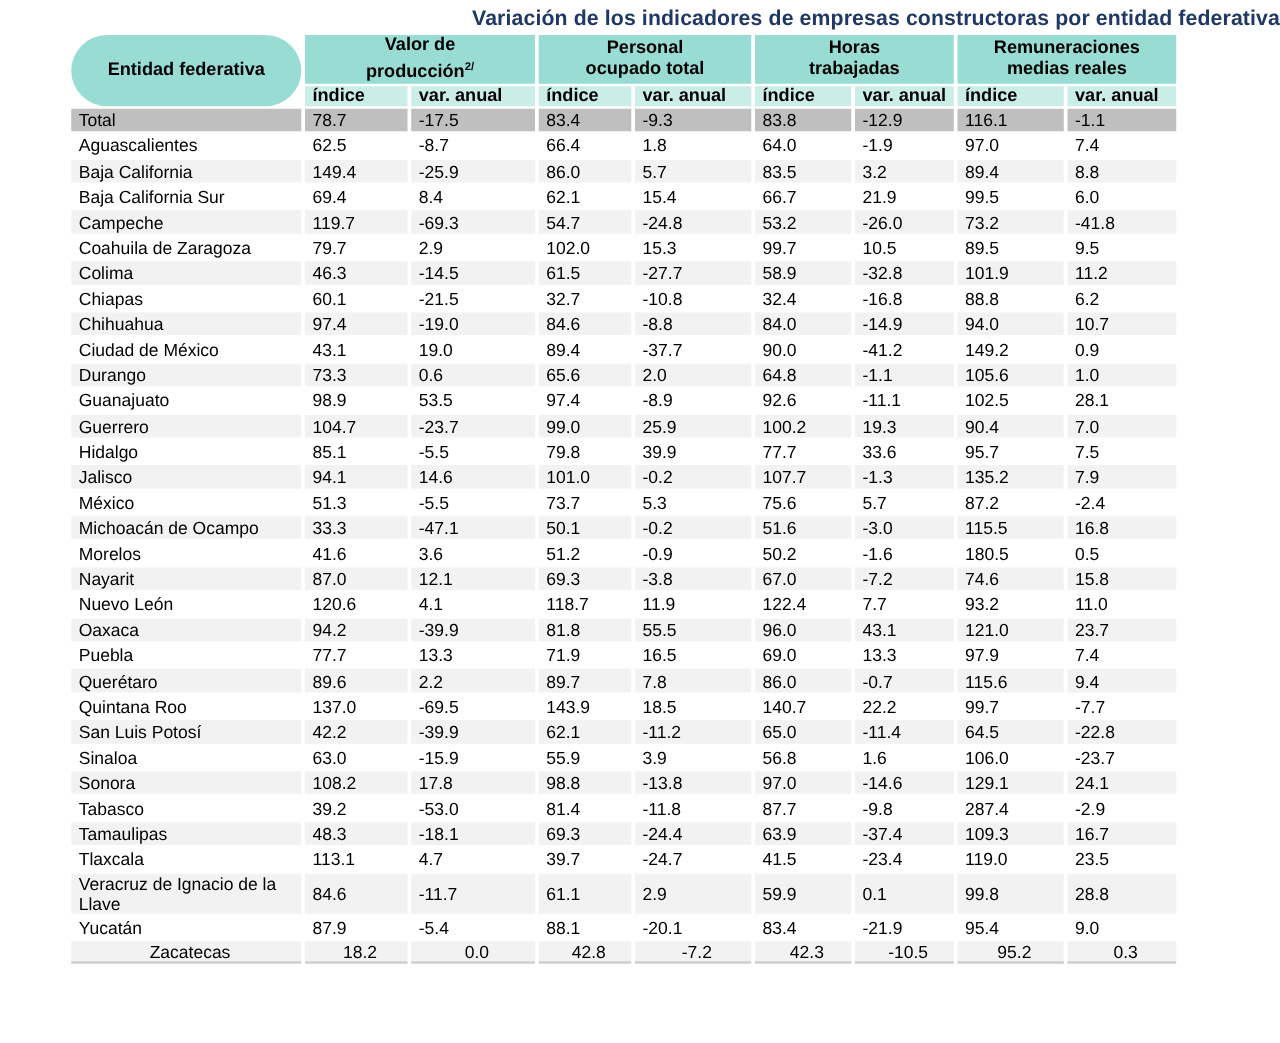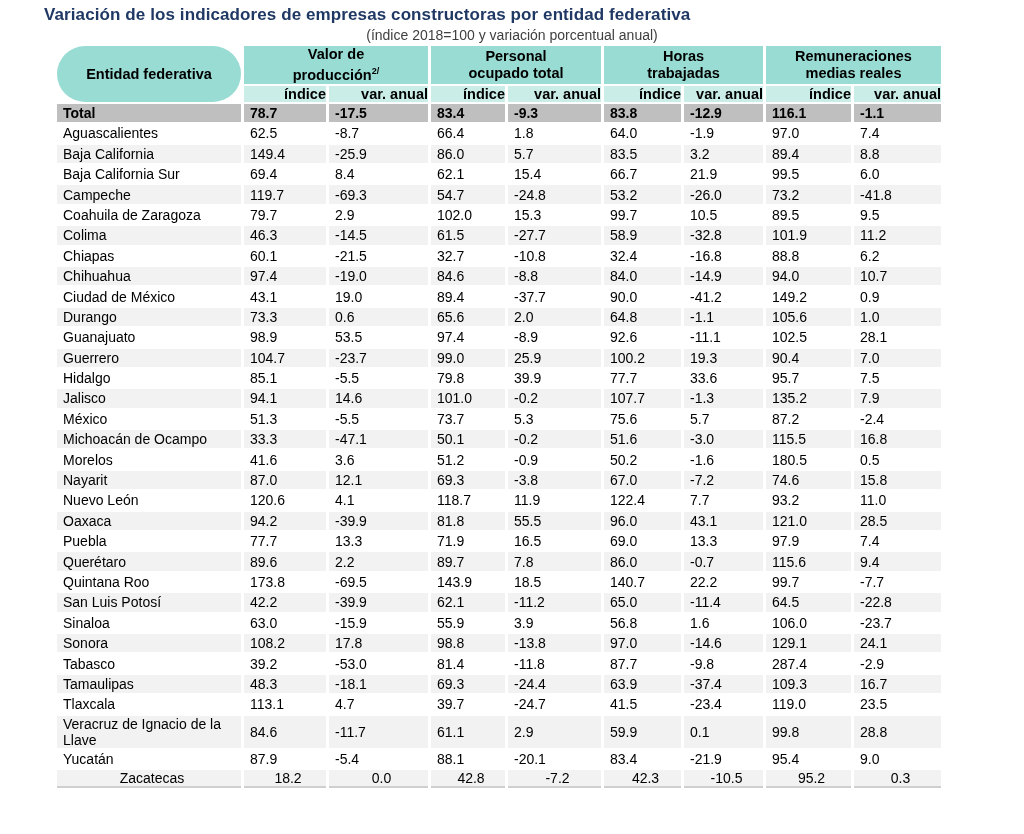--- a/index.html
+++ b/index.html
@@ -16,26 +16,25 @@
   html,body{margin:0;padding:0;}
   body{
     width:1024px;height:834px;
     background:#ffffff;
     font-family:"Liberation Sans", sans-serif;
     color:#000;
     overflow:hidden;
   }
   .page{padding-top:5px;}
   .title{
-    text-align:left;
+    text-align:right;
     font-size:17px;
     font-weight:bold;
     color:var(--c-title);
     letter-spacing:0.1px;
-    padding-left:44px;
   }
   .subtitle{
     text-align:center;
     font-size:15px;
     color:var(--c-subtitle);
     margin-top:3px;
   }
   .subtitle sup{font-size:9px;}
   .units{
     text-align:center;
@@ -64,46 +63,45 @@
     text-align:center;
     vertical-align:middle;
     height:37px;
     line-height:17px;
     font-size:14.5px;
   }
   th.grp sup{font-size:9px;}
   th.sub{
     background:var(--c-sub);
     font-weight:bold;
-    text-align:right;
+    text-align:left;
     padding-left:6px;
     height:14px;
     font-size:14.5px;
   }
   td{
     height:18.4px;
     line-height:16px;
     padding-left:6px;
     vertical-align:middle;
     text-align:left;
     background:#ffffff;
   }
   tr.stripe td{background:var(--c-stripe);}
   tr.total td{
     background:var(--c-total);
-    font-weight:bold;
+    font-weight:normal;
   }
   tr.last td{border-bottom:2px solid var(--c-lastborder);text-align:center;}
 </style>
 </head>
 <body>
 
 <div class="page">
   <div class="title">Variación de los indicadores de empresas constructoras por entidad federativa</div>
-  <div class="units">(índice 2018=100 y variación porcentual anual)</div>
 
   <table>
     <colgroup>
       <col style="width:184px">
       <col style="width:82px">
         <col style="width:99px">
       <col style="width:74px">
         <col style="width:93px">
       <col style="width:77px">
         <col style="width:79px">
@@ -352,21 +350,21 @@
         </tr>
         <tr class="stripe">
           <td class="ename">Oaxaca</td>
           <td>94.2</td>
           <td>-39.9</td>
           <td>81.8</td>
           <td>55.5</td>
           <td>96.0</td>
           <td>43.1</td>
           <td>121.0</td>
-          <td>28.5</td>
+          <td>23.7</td>
         </tr>
         <tr>
           <td class="ename">Puebla</td>
           <td>77.7</td>
           <td>13.3</td>
           <td>71.9</td>
           <td>16.5</td>
           <td>69.0</td>
           <td>13.3</td>
           <td>97.9</td>
@@ -378,21 +376,21 @@
           <td>2.2</td>
           <td>89.7</td>
           <td>7.8</td>
           <td>86.0</td>
           <td>-0.7</td>
           <td>115.6</td>
           <td>9.4</td>
         </tr>
         <tr>
           <td class="ename">Quintana Roo</td>
-          <td>173.8</td>
+          <td>137.0</td>
           <td>-69.5</td>
           <td>143.9</td>
           <td>18.5</td>
           <td>140.7</td>
           <td>22.2</td>
           <td>99.7</td>
           <td>-7.7</td>
         </tr>
         <tr class="stripe">
           <td class="ename">San Luis Potosí</td>

